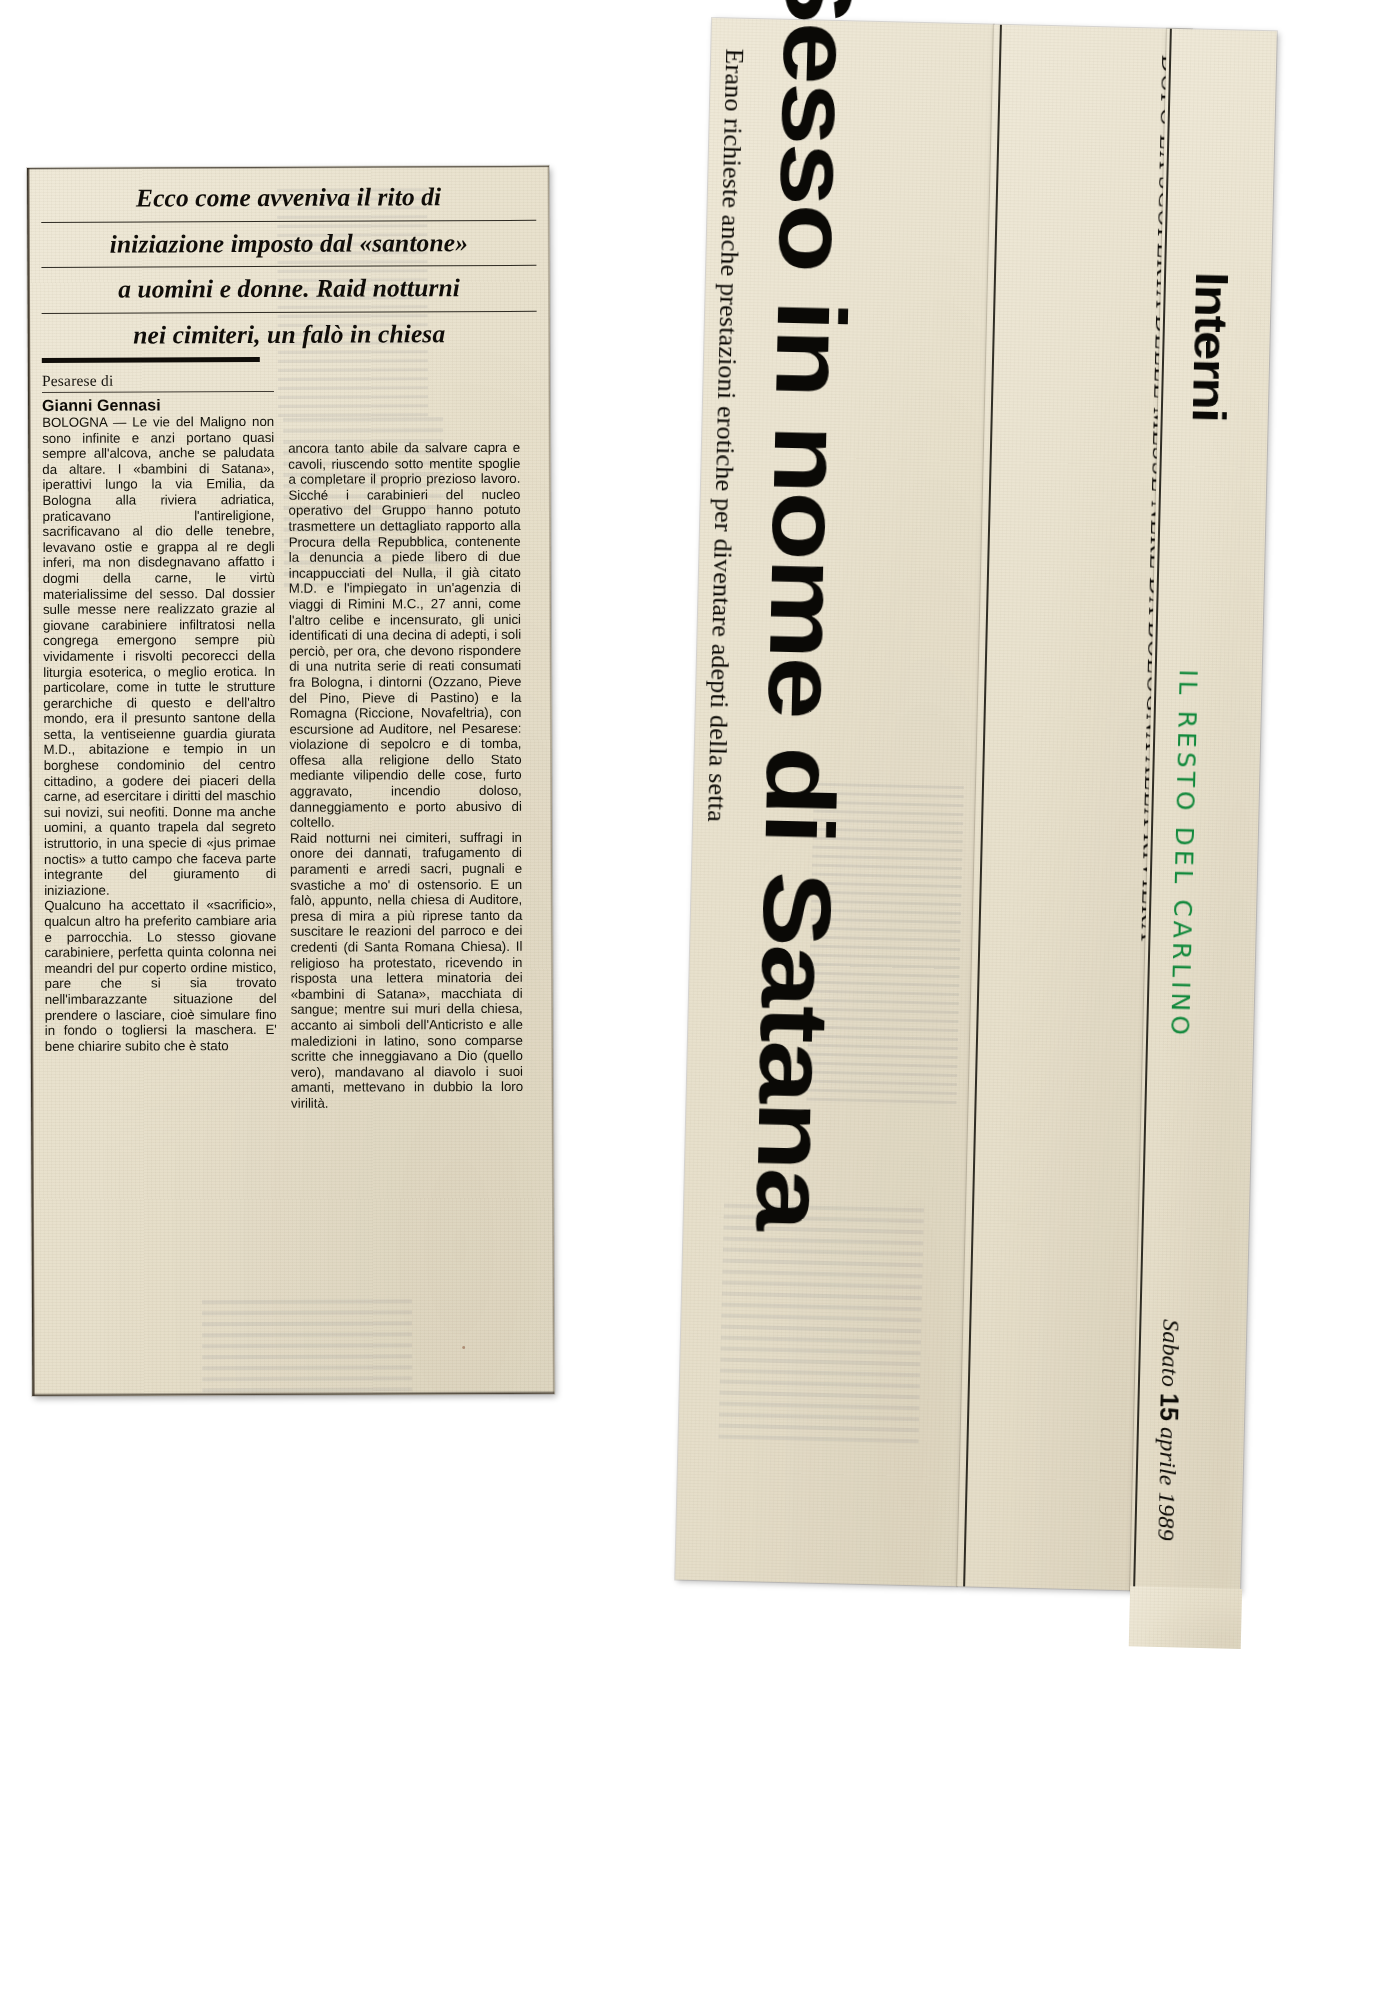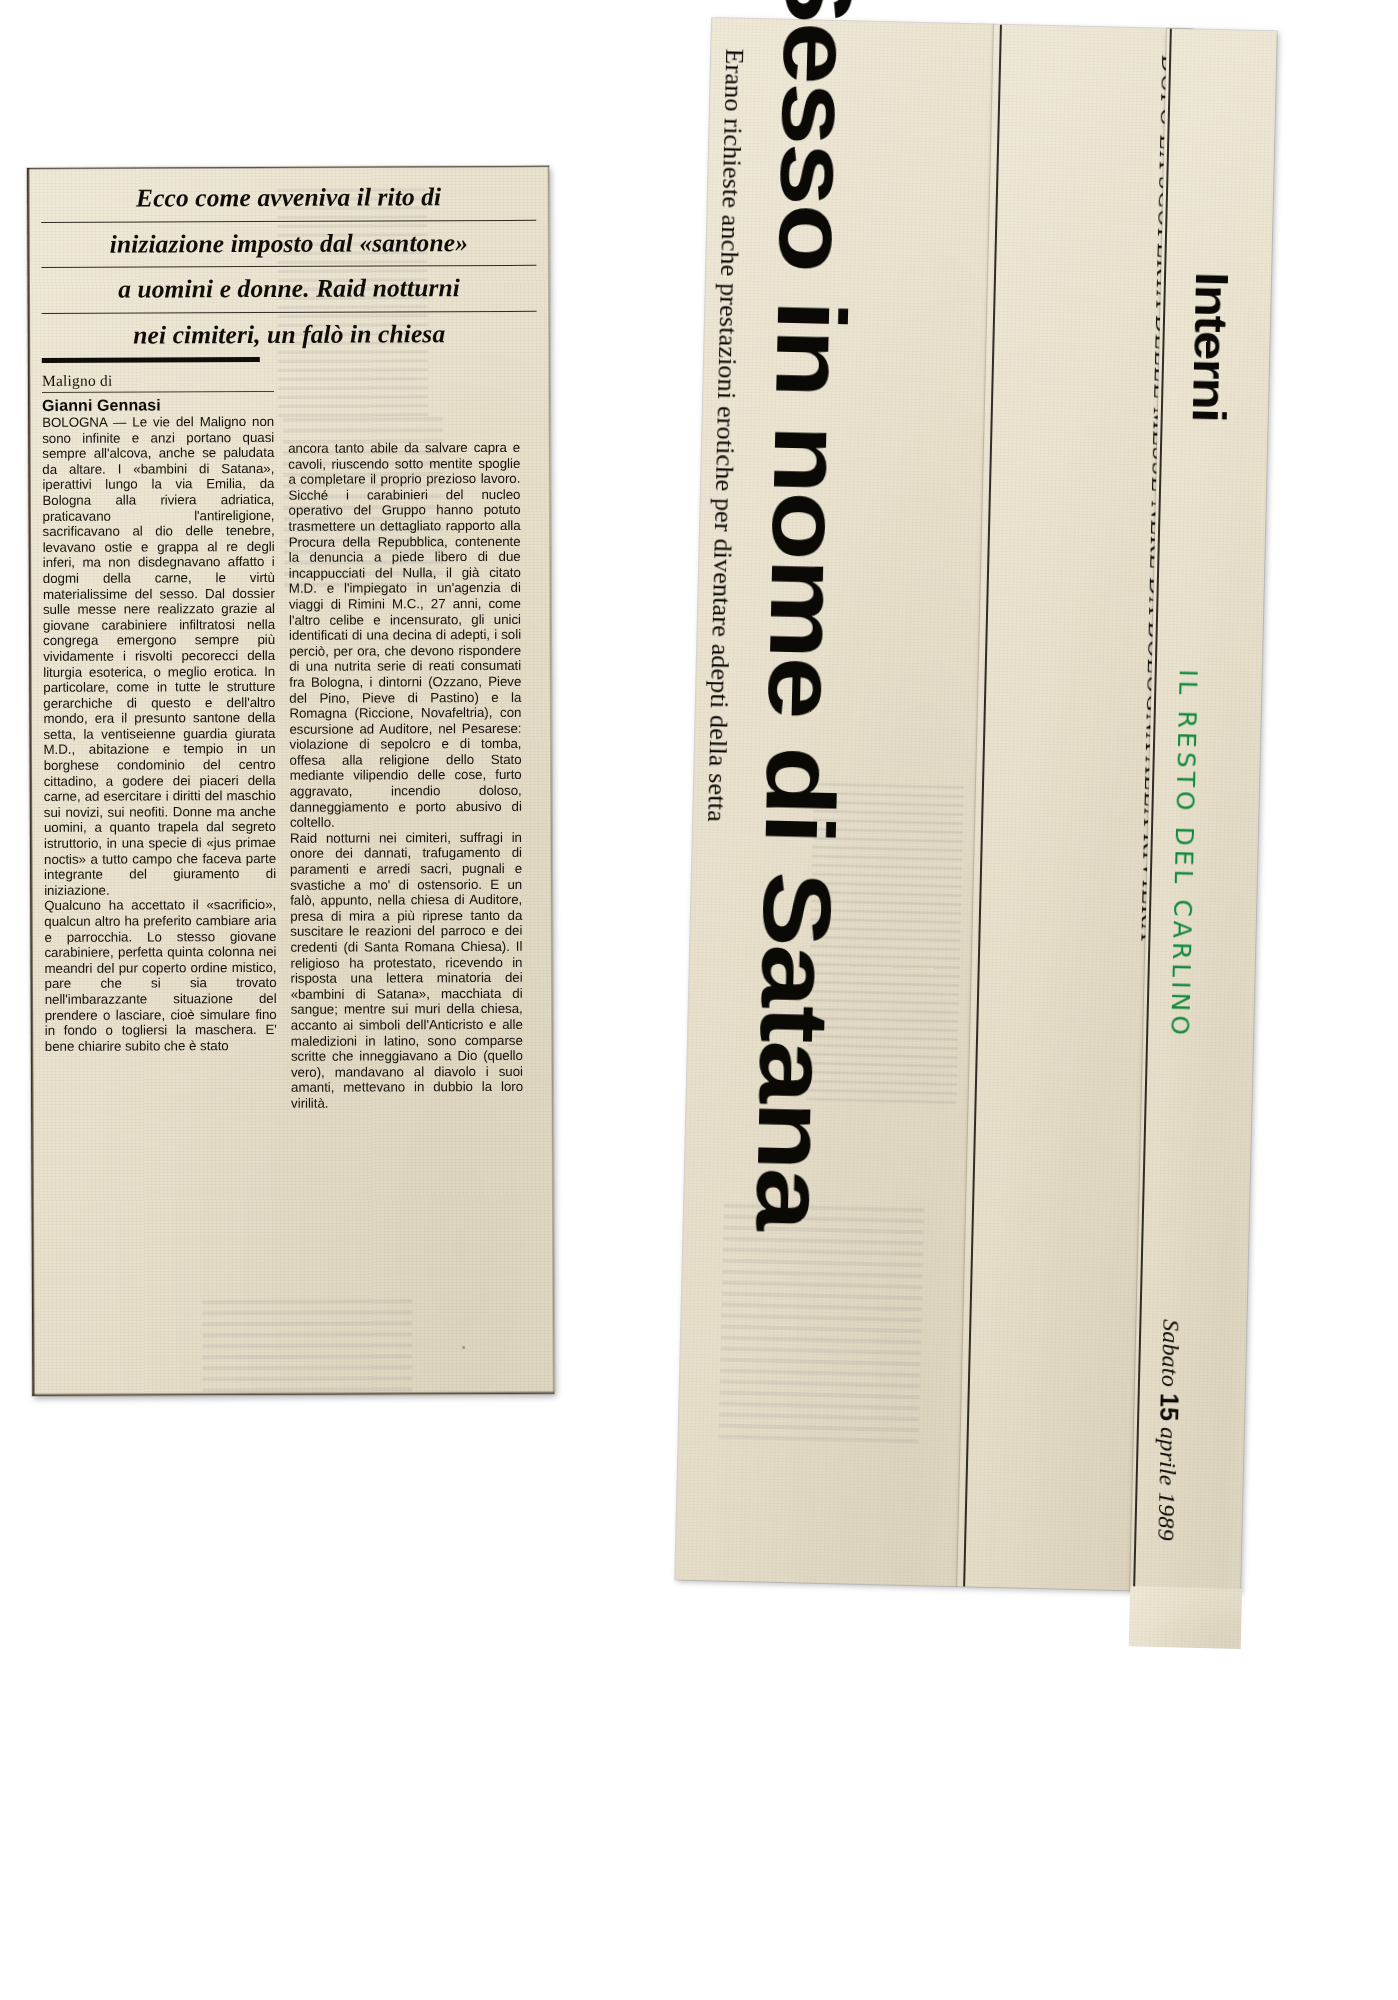--- a/index.html
+++ b/index.html
@@ -219,21 +219,21 @@
         <div class="rule"></div>
         <div class="deck-line l3">a uomini e donne. Raid notturni</div>
         <div class="rule"></div>
         <div class="deck-line l4">nei cimiteri, un falò in chiesa</div>
         <div class="deck-stub"></div>
       </div>
 
       <div class="cols">
         <div class="col c1">
           <div class="byline">
-            <div class="serv">Maligno di</div>
+            <div class="serv">Pesarese di</div>
             <div class="hr"></div>
             <div class="author">Gianni Gennasi</div>
           </div>
           <p>BOLOGNA — Le vie del Maligno non sono infinite e anzi portano quasi sempre all'alcova, anche se paludata da altare. I «bambini di Satana», iperattivi lungo la via Emilia, da Bologna alla riviera adriatica, praticavano l'antireligione, sacrificavano al dio delle tenebre, levavano ostie e grappa al re degli inferi, ma non disdegnavano affatto i dogmi della carne, le virtù materialissime del sesso. Dal dossier sulle messe nere realizzato grazie al giovane carabiniere infiltratosi nella congrega emergono sempre più vividamente i risvolti pecorecci della liturgia esoterica, o meglio erotica. In particolare, come in tutte le strutture gerarchiche di questo e dell'altro mondo, era il presunto santone della setta, la ventiseienne guardia giurata M.D., abitazione e tempio in un borghese condominio del centro cittadino, a godere dei piaceri della carne, ad esercitare i diritti del maschio sui novizi, sui neofiti. Donne ma anche uomini, a quanto trapela dal segreto istruttorio, in una specie di «jus primae noctis» a tutto campo che faceva parte integrante del giuramento di iniziazione.</p>
         <p>Qualcuno ha accettato il «sacrificio», qualcun altro ha preferito cambiare aria e parrocchia. Lo stesso giovane carabiniere, perfetta quinta colonna nei meandri del pur coperto ordine mistico, pare che si sia trovato nell'imbarazzante situazione del prendere o lasciare, cioè simulare fino in fondo o togliersi la maschera. E' bene chiarire subito che è stato</p>
           </div>
         <div class="col c2">
           <div class="col-head-space"></div>
           <p>ancora tanto abile da salvare capra e cavoli, riuscendo sotto mentite spoglie a completare il proprio prezioso lavoro. Sicché i carabinieri del nucleo operativo del Gruppo hanno potuto trasmettere un dettagliato rapporto alla Procura della Repubblica, contenente la denuncia a piede libero di due incappucciati del Nulla, il già citato M.D. e l'impiegato in un'agenzia di viaggi di Rimini M.C., 27 anni, come l'altro celibe e incensurato, gli unici identificati di una decina di adepti, i soli perciò, per ora, che devono rispondere di una nutrita serie di reati consumati fra Bologna, i dintorni (Ozzano, Pieve del Pino, Pieve di Pastino) e la Romagna (Riccione, Novafeltria), con escursione ad Auditore, nel Pesarese: violazione di sepolcro e di tomba, offesa alla religione dello Stato mediante vilipendio delle cose, furto aggravato, incendio doloso, danneggiamento e porto abusivo di coltello.</p>
         <p>Raid notturni nei cimiteri, suffragi in onore dei dannati, trafugamento di paramenti e arredi sacri, pugnali e svastiche a mo' di ostensorio. E un falò, appunto, nella chiesa di Auditore, presa di mira a più riprese tanto da suscitare le reazioni del parroco e dei credenti (di Santa Romana Chiesa). Il religioso ha protestato, ricevendo in risposta una lettera minatoria dei «bambini di Satana», macchiata di sangue; mentre sui muri della chiesa, accanto ai simboli dell'Anticristo e alle maledizioni in latino, sono comparse scritte che inneggiavano a Dio (quello vero), mandavano al diavolo i suoi amanti, mettevano in dubbio la loro virilità.</p>

